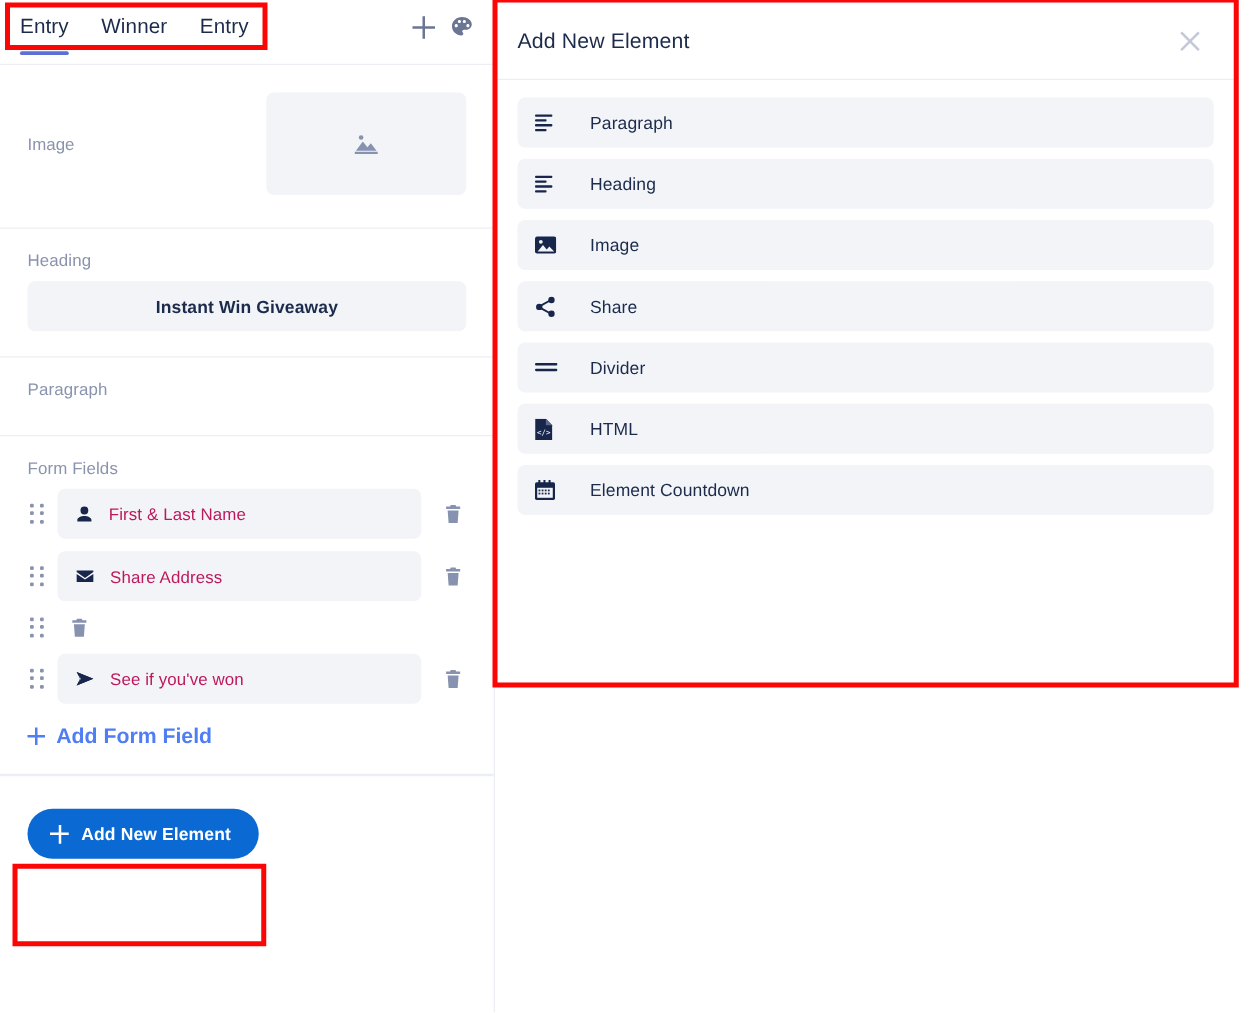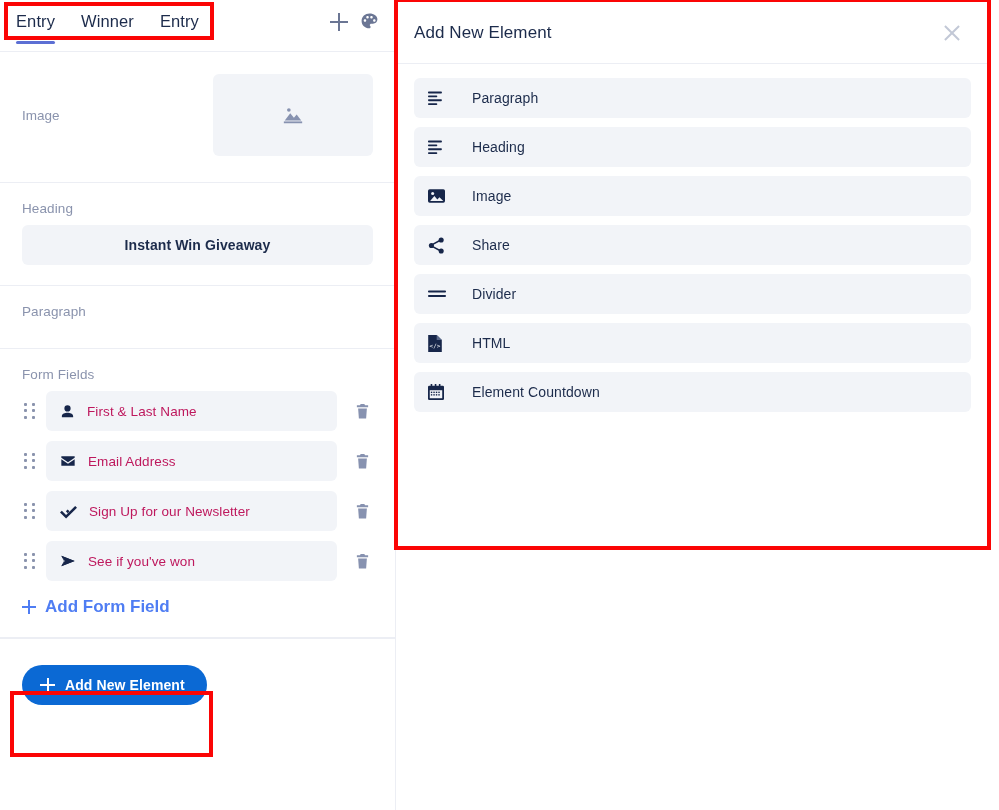--- a/index.html
+++ b/index.html
@@ -277,47 +277,38 @@
             <i></i>
             <i></i>
             <i></i>
           </div>
         <div class="form-field">
           <span>
             <svg width="16" height="16" viewBox="0 0 24 24">
                 <path fill="#17264a" d="M2 5h20v2l-10 7L2 7V5zm0 4.4L12 16 22 9.4V19H2V9.4z"></path>
               </svg>
           </span>
-          <span class="ff-label">Email Address</span>
+          <span class="ff-label">Share Address</span>
         </div>
         <div class="trash-btn">
           <svg width="15" height="17" viewBox="0 0 24 26">
               <path fill="#8792b0" d="M9 1h6l1 2h5v3H3V3h5l1-2zM5 8h14l-1.2 16H6.2L5 8z"></path>
             </svg>
         </div>
       </div>
 
       <div class="form-row">
         <div class="drag-handle">
             <i></i>
             <i></i>
             <i></i>
             <i></i>
             <i></i>
             <i></i>
           </div>
-        <div class="form-field">
-          <span>
-            <svg width="17" height="15" viewBox="0 0 26 22">
-                <path fill="#17264a" d="M9.3 16.2L2.8 9.8 0 12.5l9.3 9.2L26 5.3 23.2 2.6z"></path>
-                <path fill="#17264a" d="M14.5 10.8L11.7 8 9 10.7l2.8 2.8z"></path>
-              </svg>
-          </span>
-          <span class="ff-label">Sign Up for our Newsletter</span>
-        </div>
         <div class="trash-btn">
           <svg width="15" height="17" viewBox="0 0 24 26">
               <path fill="#8792b0" d="M9 1h6l1 2h5v3H3V3h5l1-2zM5 8h14l-1.2 16H6.2L5 8z"></path>
             </svg>
         </div>
       </div>
 
       <div class="form-row">
         <div class="drag-handle">
             <i></i>

